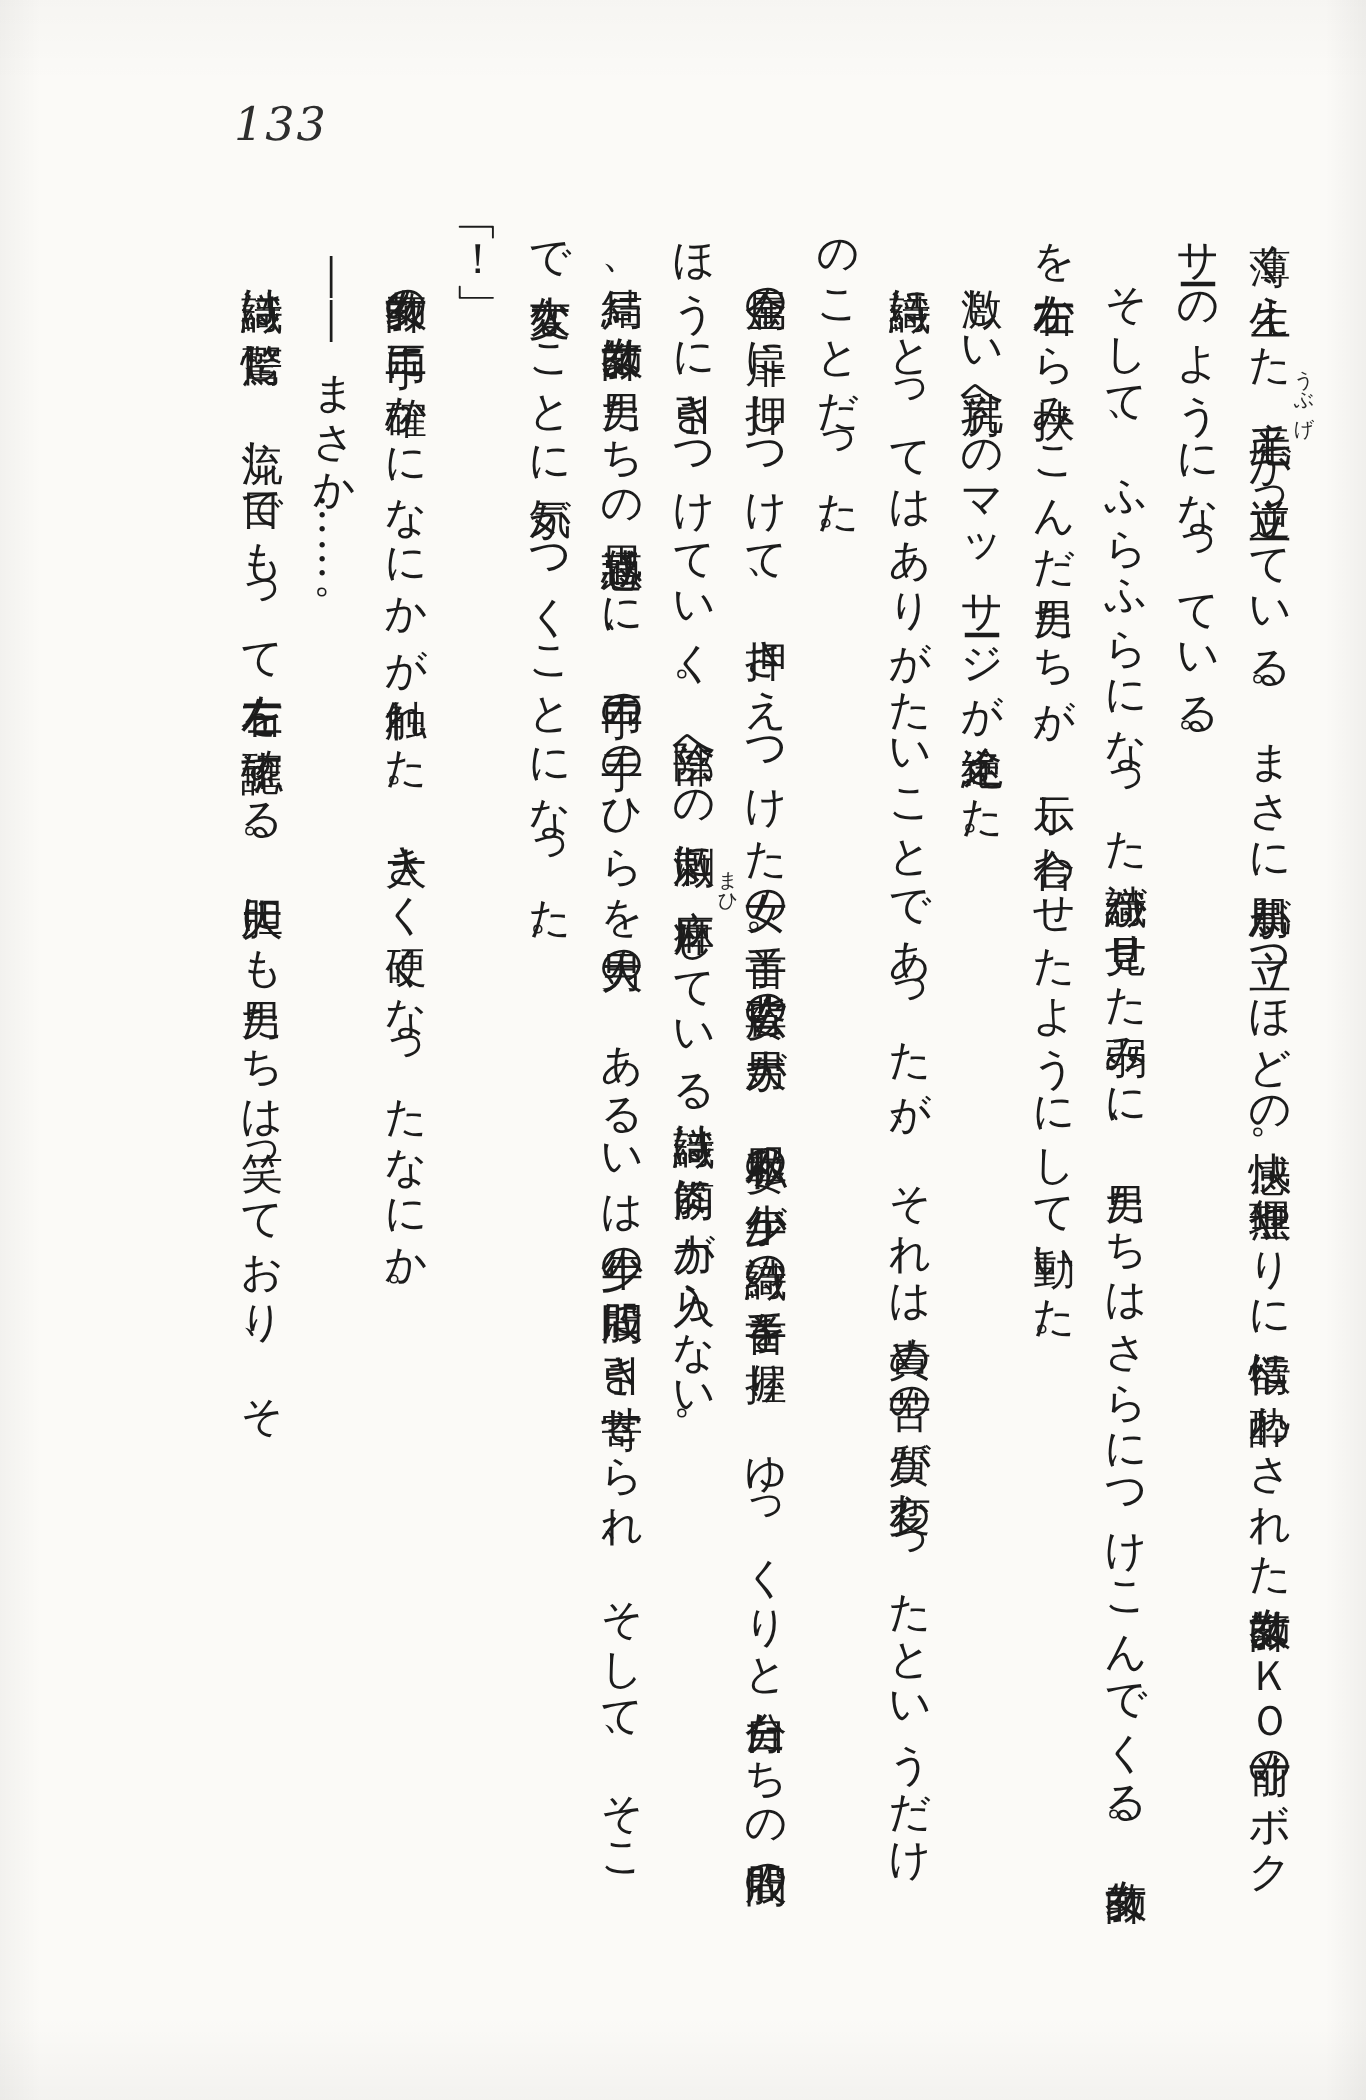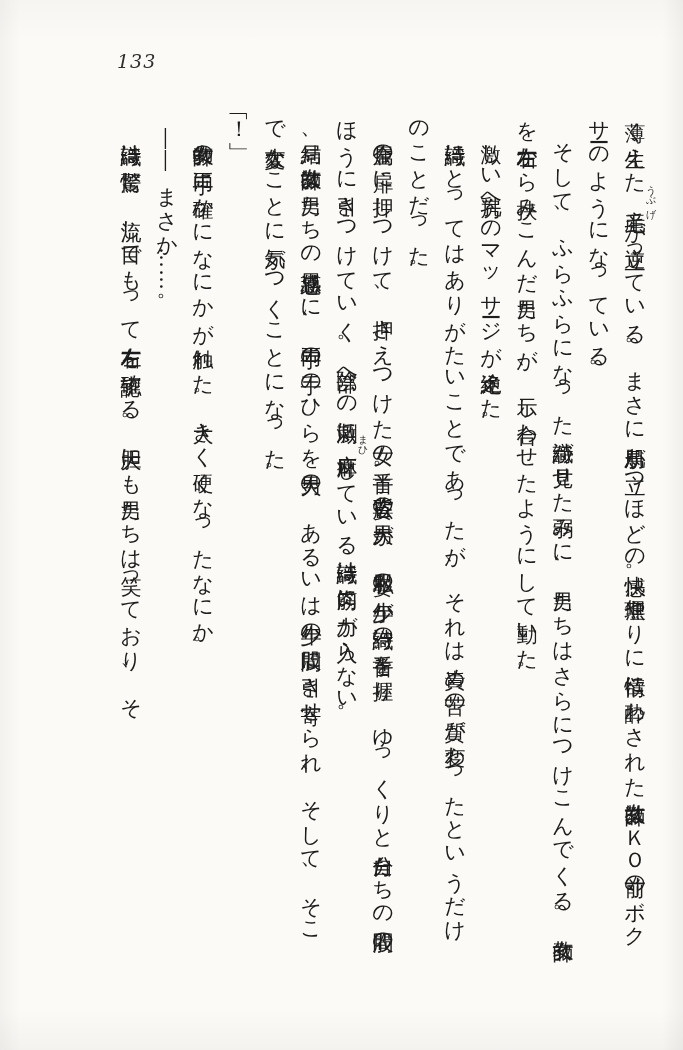--- a/index.html
+++ b/index.html
@@ -21,21 +21,21 @@
     background:
       linear-gradient(90deg, rgba(0,0,0,0.035) 0%, rgba(0,0,0,0) 3%, rgba(0,0,0,0) 97%, rgba(0,0,0,0.045) 100%),
       linear-gradient(180deg, rgba(0,0,0,0.02) 0%, rgba(0,0,0,0) 4%, rgba(0,0,0,0) 96%, rgba(0,0,0,0.03) 100%);
     pointer-events: none;
   }
   .page-number {
     position: absolute;
     top: 50px;
     left: 117px;
     font-style: italic;
-    font-size: 19px;
+    font-size: 23px;
     letter-spacing: 1px;
     color: #2e2e2e;
   }
   .text-block {
     position: absolute;
     top: 106px;
     right: 27px;
     height: 838px;
     writing-mode: vertical-rl;
     text-orientation: mixed;

